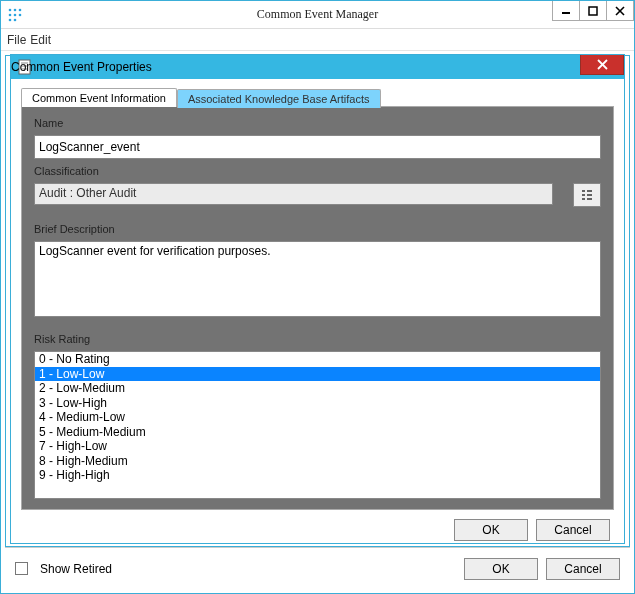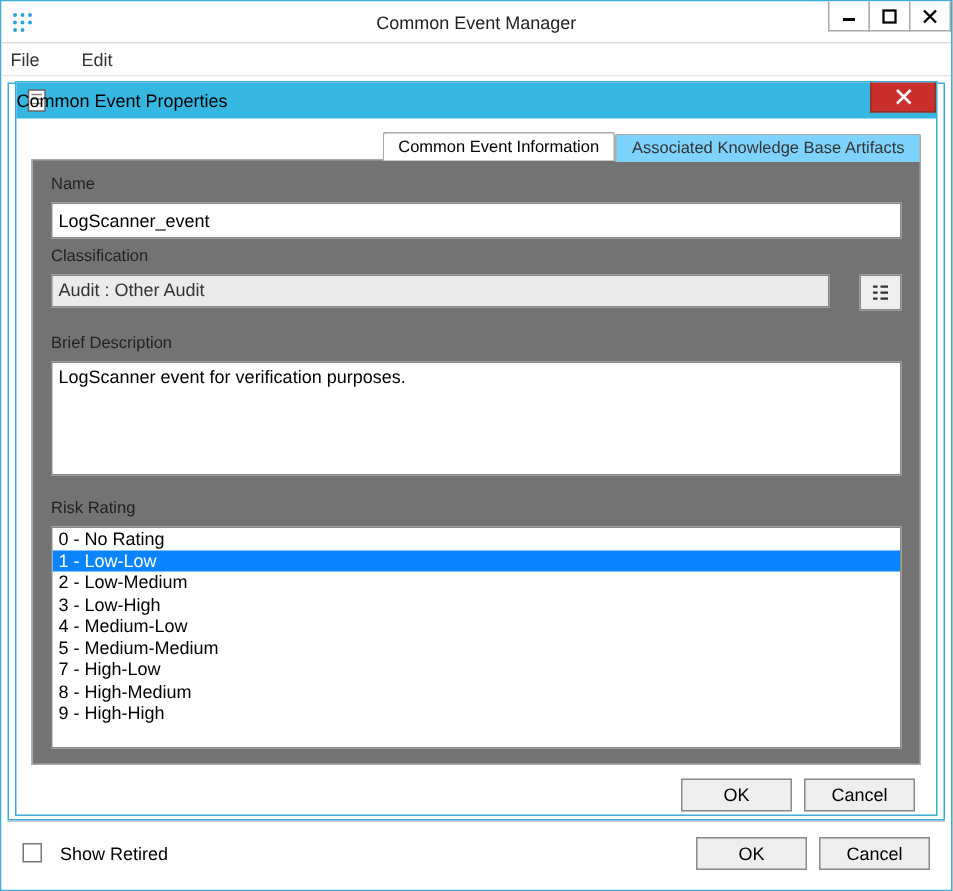--- a/index.html
+++ b/index.html
@@ -34,20 +34,21 @@
     width: 28px; height: 28px;
     display: flex; align-items: center; justify-content: center;
   }
   .outer-title {
     position: absolute;
     left: 0; right: 0;
     text-align: center;
     font-size: 12px;
     color: #222;
     pointer-events: none;
+    font-family: Liberation Serif, serif;
   }
   .win-controls {
     position: absolute;
     right: 0; top: 0;
     display: flex;
     height: 20px;
   }
   .win-btn {
     width: 28px; height: 20px;
     border: 1px solid #aaa;
@@ -56,21 +57,21 @@
     display: flex; align-items: center; justify-content: center;
     font-size: 12px;
     margin-left: -1px;
   }
   .win-btn:first-child { border-left: 1px solid #aaa; }
   .menubar {
     height: 22px;
     display: flex;
     align-items: center;
     padding: 0 6px;
-    gap: 28px;
+    gap: 4px;
     background: #fff;
     border-bottom: 1px solid #e5e5e5;
   }
   .menubar-item { color: #333; font-size: 12px; }
   .outer-body {
     flex: 1;
     position: relative;
     padding: 4px;
     background: #fff;
     display: flex;
@@ -142,21 +143,20 @@
   .inner-body {
     flex: 1;
     padding: 8px 10px 6px 10px;
     display: flex;
     flex-direction: column;
   }
   .tabs {
     display: flex;
     align-items: flex-end;
     position: relative;
-    justify-content: flex-end;
   }
   .tab {
     border: 1px solid #aaa;
     border-bottom: none;
     padding: 3px 10px 3px 10px;
     font-size: 11px;
     background: #fff;
     position: relative;
     top: 1px;
     border-radius: 2px 2px 0 0;

